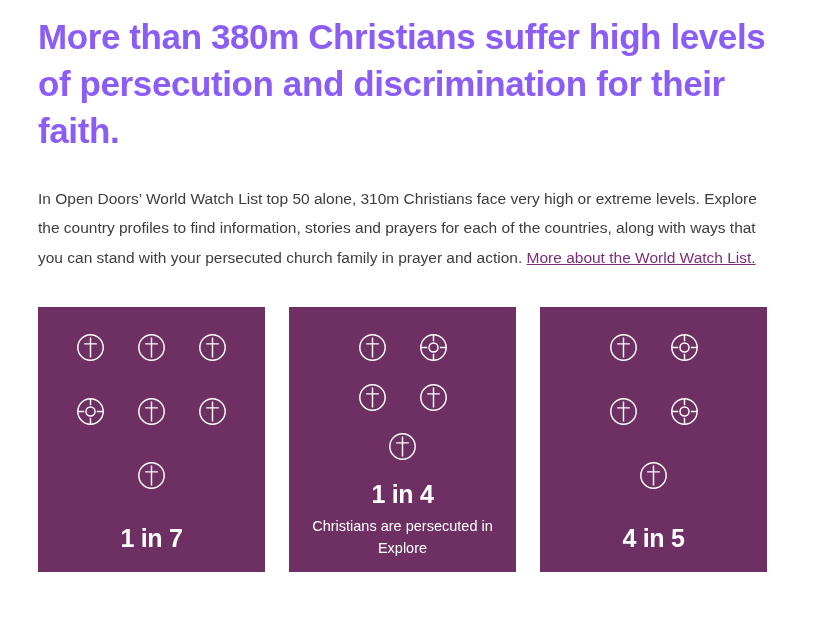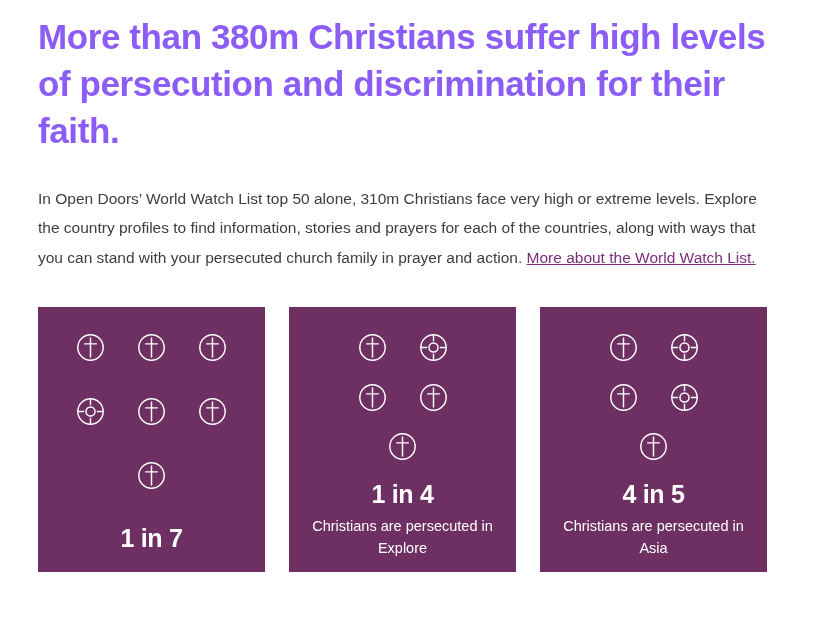--- a/index.html
+++ b/index.html
@@ -222,17 +222,16 @@
             </svg>
         </span>
         <span class="icon-cell">
           <svg class="glyph" viewBox="0 0 32 32">
               <circle cx="16" cy="16" r="14" fill="none" stroke="#ffffff" stroke-width="1.6"></circle>
               <path d="M16 5 L16 27 M9 12 L23 12" fill="none" stroke="#ffffff" stroke-width="1.6"></path>
             </svg>
         </span>
       </div>
       <div class="stat-number">4 in 5</div>
-      <div class="stat-label">Christians are persecuted in Asia</div>
     </div>
 
   </div>
 </div>
 
 </body></html>

